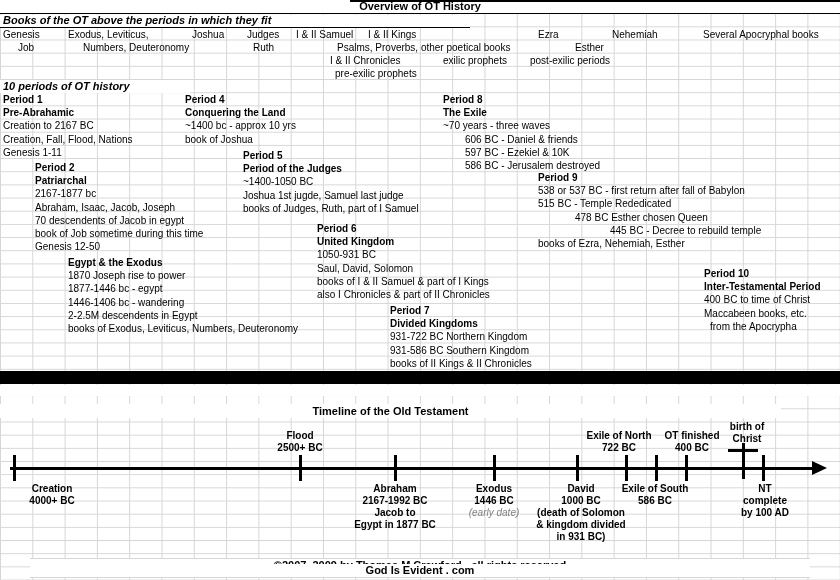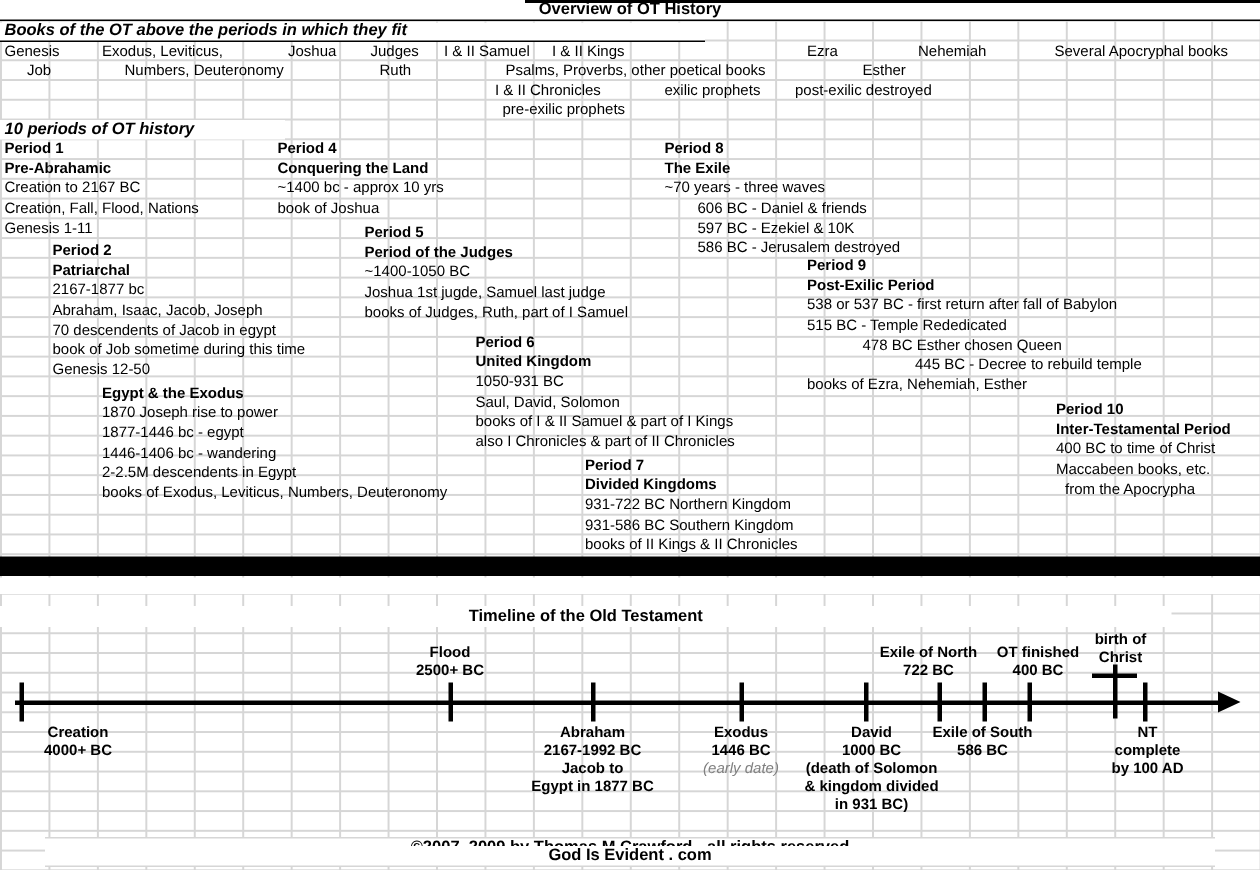--- a/index.html
+++ b/index.html
@@ -62,21 +62,21 @@
   <span class="cell" style="left:703px;top:27.5px;">Several Apocryphal books</span>
 
   <span class="cell" style="left:18px;top:40.7px;">Job</span>
   <span class="cell" style="left:83px;top:40.7px;">Numbers, Deuteronomy</span>
   <span class="cell" style="left:253px;top:40.7px;">Ruth</span>
   <span class="cell" style="left:337px;top:40.7px;">Psalms, Proverbs, other poetical books</span>
   <span class="cell" style="left:575px;top:40.7px;">Esther</span>
 
   <span class="cell" style="left:330px;top:53.9px;">I &amp; II Chronicles</span>
   <span class="cell" style="left:443px;top:53.9px;">exilic prophets</span>
-  <span class="cell" style="left:530px;top:53.9px;">post-exilic destroyed</span>
+  <span class="cell" style="left:530px;top:53.9px;">post-exilic periods</span>
 
   <span class="cell" style="left:335px;top:67.1px;">pre-exilic prophets</span>
 
   <div class="caption bi" style="left:3px;top:80px;">10 periods of OT history</div>
 
   <div class="period" style="left:3px;top:93px;">
     <div class="b">Period 1</div>
     <div class="b">Pre-Abrahamic</div>
     <div>Creation to 2167 BC</div>
     <div>Creation, Fall, Flood, Nations</div>
@@ -112,21 +112,20 @@
     <div class="b">Patriarchal</div>
     <div>2167-1877 bc</div>
     <div>Abraham, Isaac, Jacob, Joseph</div>
     <div>70 descendents of Jacob in egypt</div>
     <div>book of Job sometime during this time</div>
     <div>Genesis 12-50</div>
   </div>
 
   <div class="period" style="left:538px;top:171px;">
     <div class="b">Period 9</div>
-    <div class="b">Post-Exilic Period</div>
     <div>538 or 537 BC - first return after fall of Babylon</div>
     <div>515 BC - Temple Rededicated</div>
     <div class="in37">478 BC Esther chosen Queen</div>
     <div class="in72">445 BC - Decree to rebuild temple</div>
     <div>books of Ezra, Nehemiah, Esther</div>
   </div>
 
   <div class="period" style="left:317px;top:222px;">
     <div class="b">Period 6</div>
     <div class="b">United Kingdom</div>

